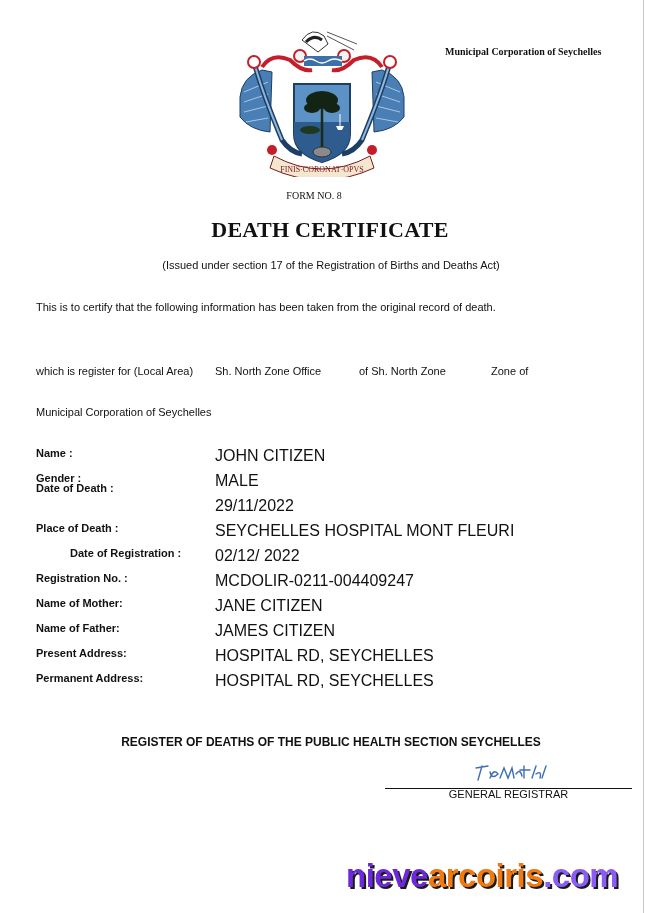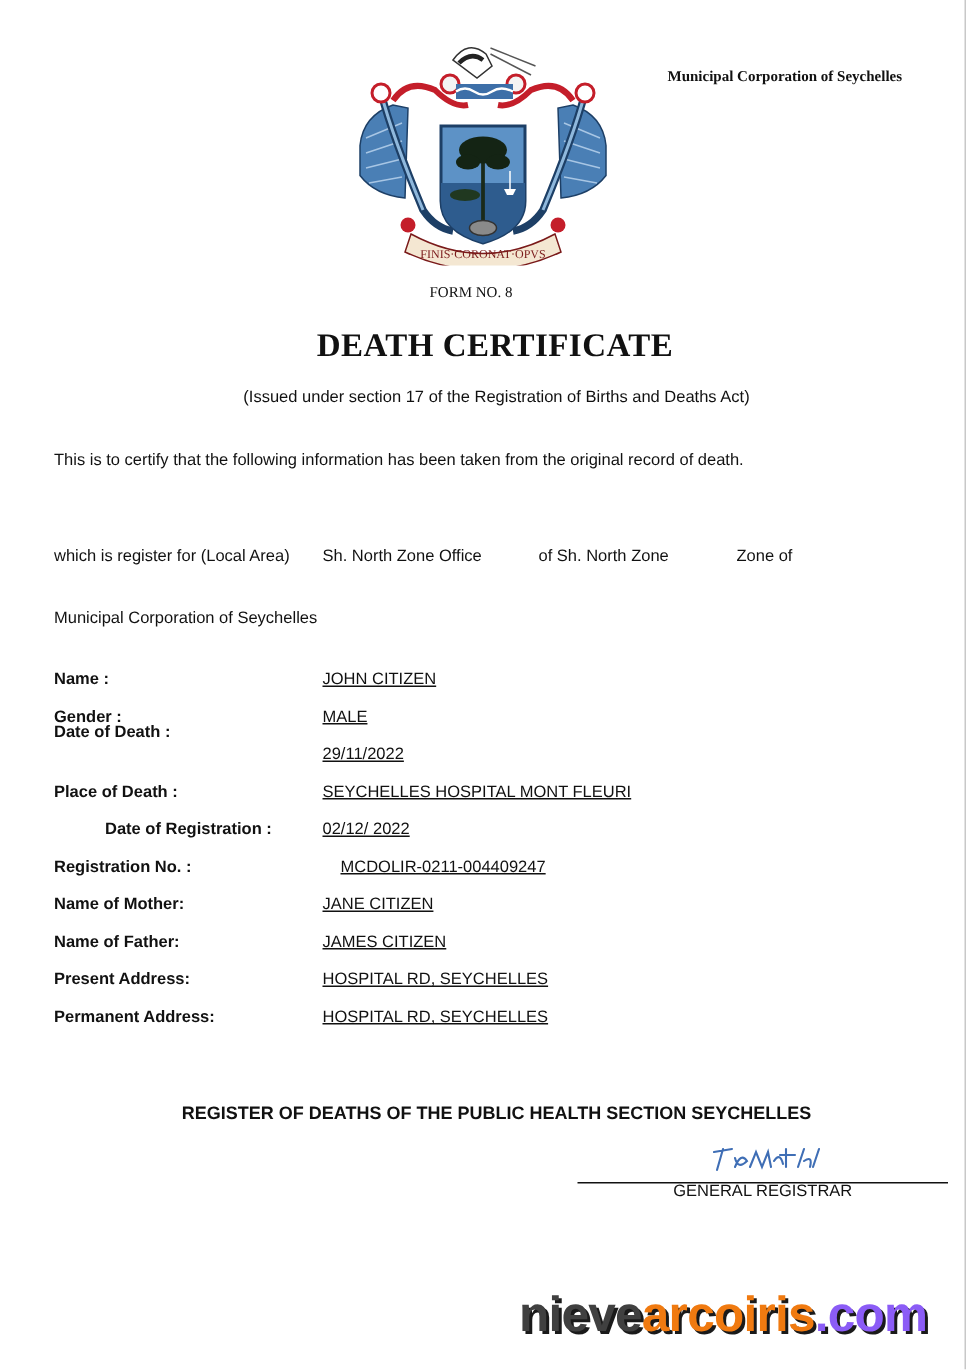--- a/index.html
+++ b/index.html
@@ -17,21 +17,21 @@
     .form-no { left: 0; width: 628px; text-align: center; top: 190px; font-size: 10px; }
     .title { left: 0; width: 660px; text-align: center; top: 217px; font-size: 22px; font-weight: bold; letter-spacing: 0.3px; }
     .subtitle { left: 0; width: 662px; text-align: center; top: 259px; font-size: 11px; }
 
     .certify { left: 36px; top: 301px; font-size: 11px; }
 
     .area-row { top: 365px; font-size: 11px; }
     .muni-line { left: 36px; top: 406px; font-size: 11px; }
 
     .field-label { left: 36px; font-size: 11px; font-weight: bold; }
-    .field-value { left: 215px; font-size: 11px; text-decoration: underline; }
+    .field-value { left: 215px; font-size: 16px; }
 
     .register { left: 0; width: 662px; text-align: center; top: 735px; font-size: 12px; font-weight: bold; }
 
     .sig-line { position: absolute; left: 385px; top: 788px; width: 247px; height: 1px; background: #111; }
     .sig-label { left: 385px; width: 247px; text-align: center; top: 788px; font-size: 11px; }
     .signature { position: absolute; left: 470px; top: 760px; width: 80px; height: 24px; }
 
     .watermark { left: 346px; top: 857px; font-size: 33px; font-weight: bold; letter-spacing: -0.5px;
                  text-shadow: 2px 2px 0 #1a1a1a; }
   </style>
@@ -115,21 +115,21 @@
     <div class="abs sans field-label" style="top:482px;">Date of Death :</div>
     <div class="abs sans field-value" style="top:497px;">29/11/2022</div>
 
     <div class="abs sans field-label" style="top:522px;">Place of Death :</div>
     <div class="abs sans field-value" style="top:522px;">SEYCHELLES HOSPITAL MONT FLEURI</div>
 
     <div class="abs sans field-label" style="top:547px;padding-left:34px;">Date of Registration :</div>
     <div class="abs sans field-value" style="top:547px;">02/12/ 2022</div>
 
     <div class="abs sans field-label" style="top:572px;">Registration No. :</div>
-    <div class="abs sans field-value" style="top:572px;margin-left:12px;">MCDOLIR-0211-004409247</div>
+    <div class="abs sans field-value" style="top:572px;">MCDOLIR-0211-004409247</div>
 
     <div class="abs sans field-label" style="top:597px;">Name of Mother:</div>
     <div class="abs sans field-value" style="top:597px;">JANE CITIZEN</div>
 
     <div class="abs sans field-label" style="top:622px;">Name of Father:</div>
     <div class="abs sans field-value" style="top:622px;">JAMES CITIZEN</div>
 
     <div class="abs sans field-label" style="top:647px;">Present Address:</div>
     <div class="abs sans field-value" style="top:647px;">HOSPITAL RD, SEYCHELLES</div>
 
@@ -139,15 +139,15 @@
 
   <div class="abs sans register">REGISTER OF DEATHS OF THE PUBLIC HEALTH SECTION SEYCHELLES</div>
 
   <svg class="signature" viewBox="0 0 80 24">
     <path d="M6 8 L18 6 M12 6 L8 20 M20 18 Q24 8 28 14 Q22 20 20 12 M30 18 L34 8 L38 18 L42 8 L44 18 M46 14 Q50 8 52 16 M54 6 L54 18 M50 10 L60 10 M62 18 L66 6 M66 14 Q72 10 70 18 M72 18 L76 6" fill="none" stroke="#3f6eb5" stroke-width="1.4" stroke-linecap="round"></path>
   </svg>
   <div class="sig-line"></div>
   <div class="abs sans sig-label">GENERAL REGISTRAR</div>
 
   <div class="abs sans watermark">
-    <span style="color:#404040;">nieve</span><span style="color:#f07a10;">arcoiris</span><span style="color:#8b5cf6;">.com</span>
+    <span style="color:#6d28d9;">nieve</span><span style="color:#f07a10;">arcoiris</span><span style="color:#8b5cf6;">.com</span>
   </div>
 </div>
 
 </body></html>

